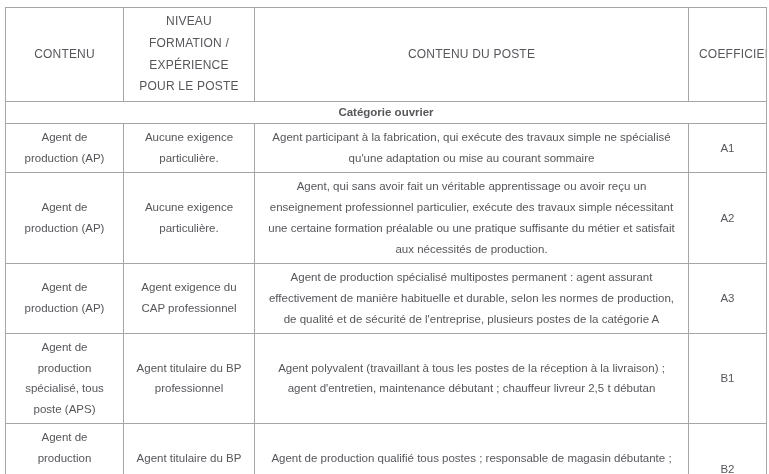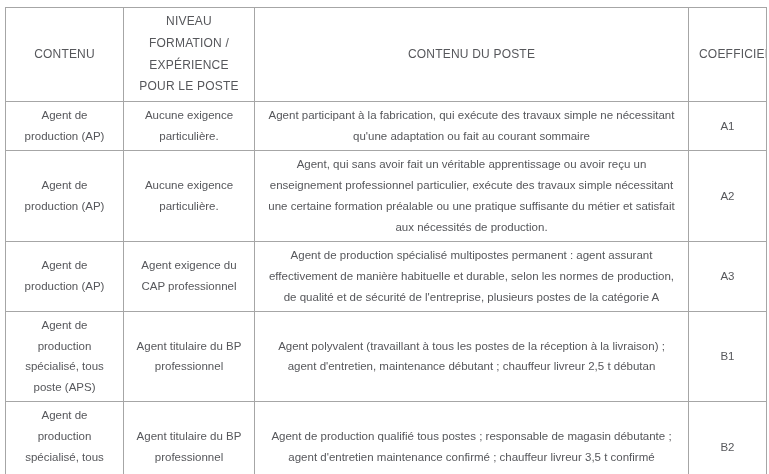--- a/index.html
+++ b/index.html
@@ -59,24 +59,27 @@
   </colgroup>
   <thead>
     <tr class="header-row">
       <th>CONTENU</th>
       <th>NIVEAU FORMATION / EXPÉRIENCE POUR LE POSTE</th>
       <th>CONTENU DU POSTE</th>
       <th>COEFFICIENT</th>
     </tr>
   </thead>
   <tbody>
+    <tr class="category-row">
+      <td colspan="4">Catégorie ouvrier</td>
+    </tr>
     <tr class="row-0">
       <td>Agent de production (AP)</td>
       <td>Aucune exigence particulière.</td>
-      <td>Agent participant à la fabrication, qui exécute des travaux simple ne nécessitant qu'une adaptation ou fait au courant sommaire</td>
+      <td>Agent participant à la fabrication, qui exécute des travaux simple ne spécialisé qu'une adaptation ou mise au courant sommaire</td>
       <td>A1</td>
     </tr>
     <tr class="row-1">
       <td>Agent de production (AP)</td>
       <td>Aucune exigence particulière.</td>
       <td>Agent, qui sans avoir fait un véritable apprentissage ou avoir reçu un enseignement professionnel particulier, exécute des travaux simple nécessitant une certaine formation préalable ou une pratique suffisante du métier et satisfait aux nécessités de production.</td>
       <td>A2</td>
     </tr>
     <tr class="row-2">
       <td>Agent de production (AP)</td>

